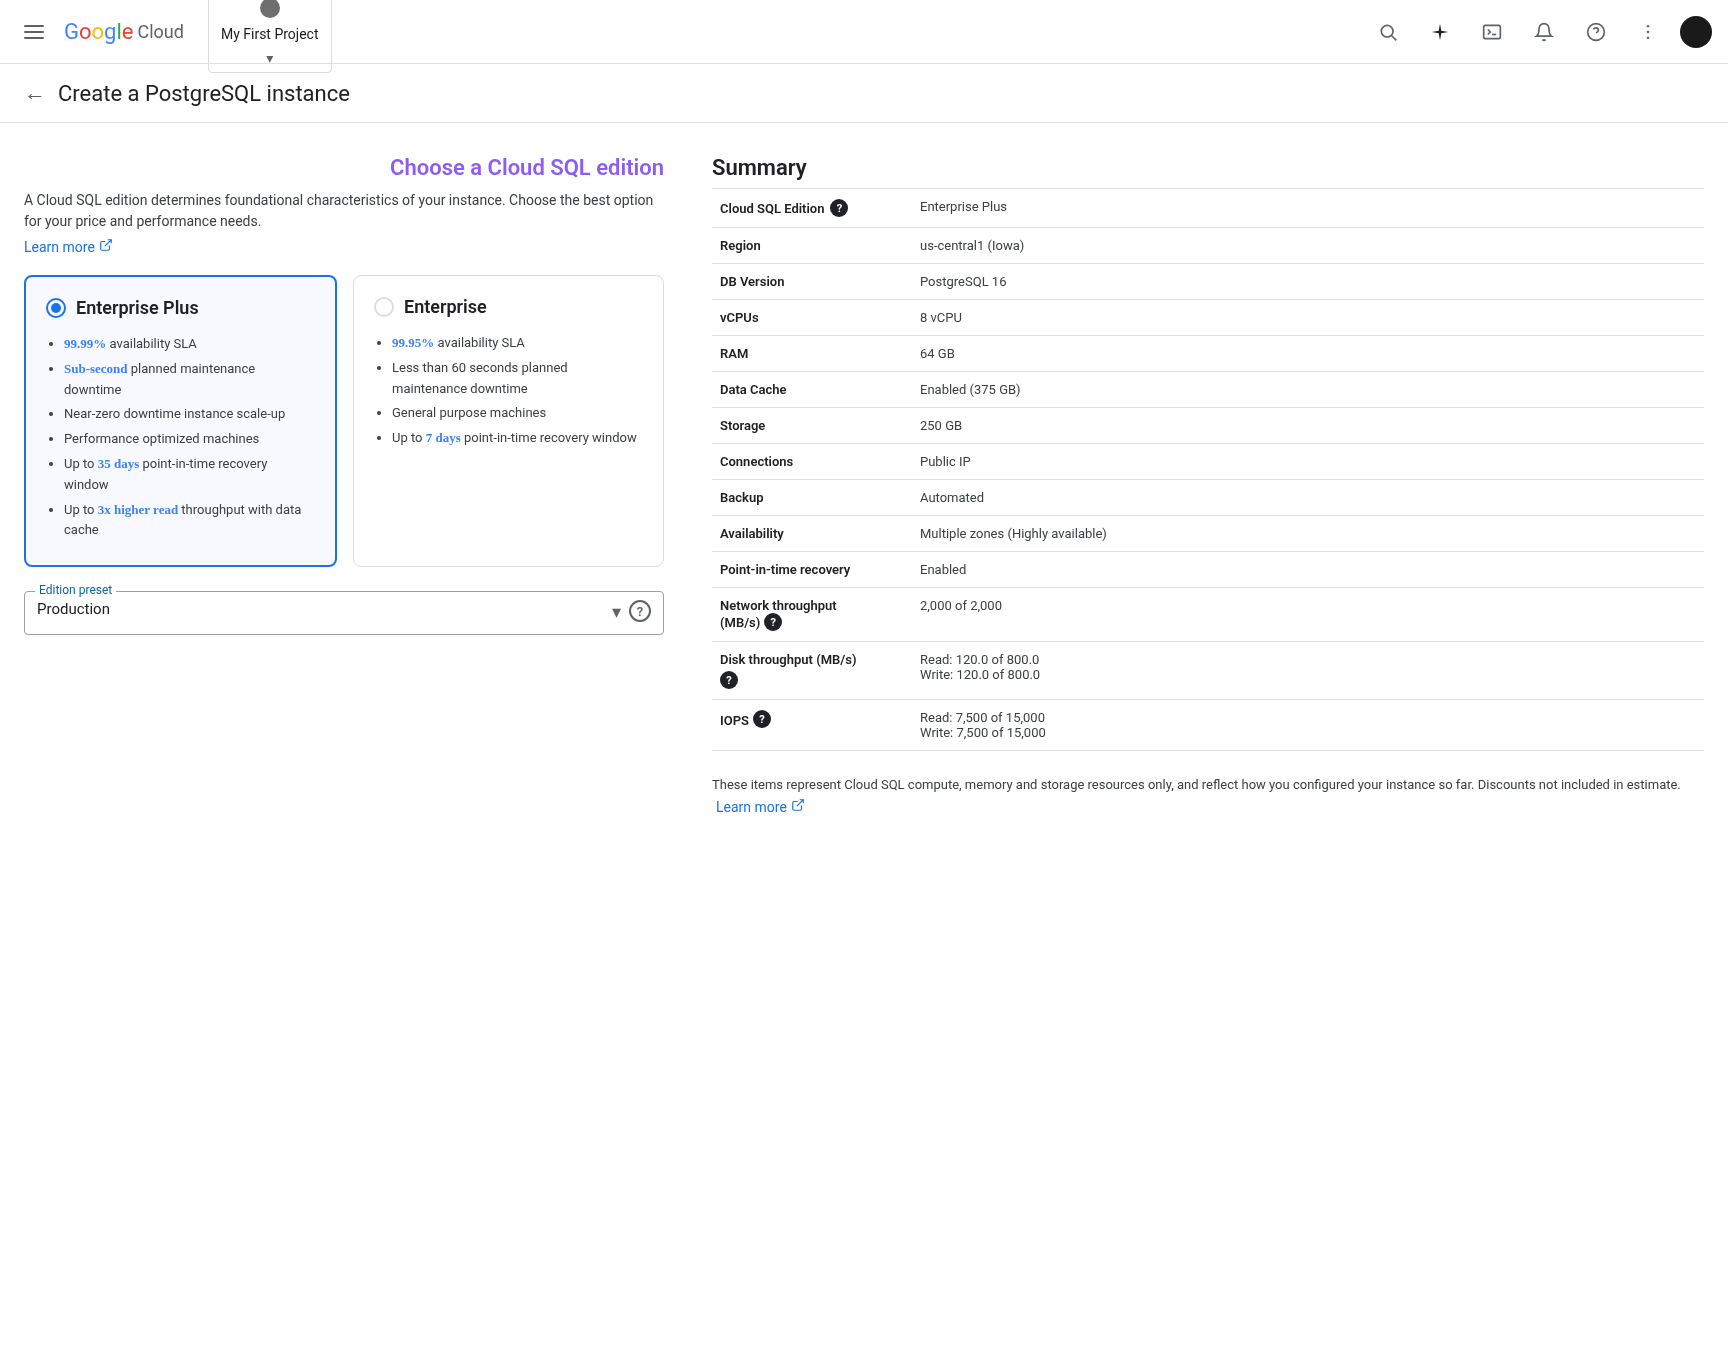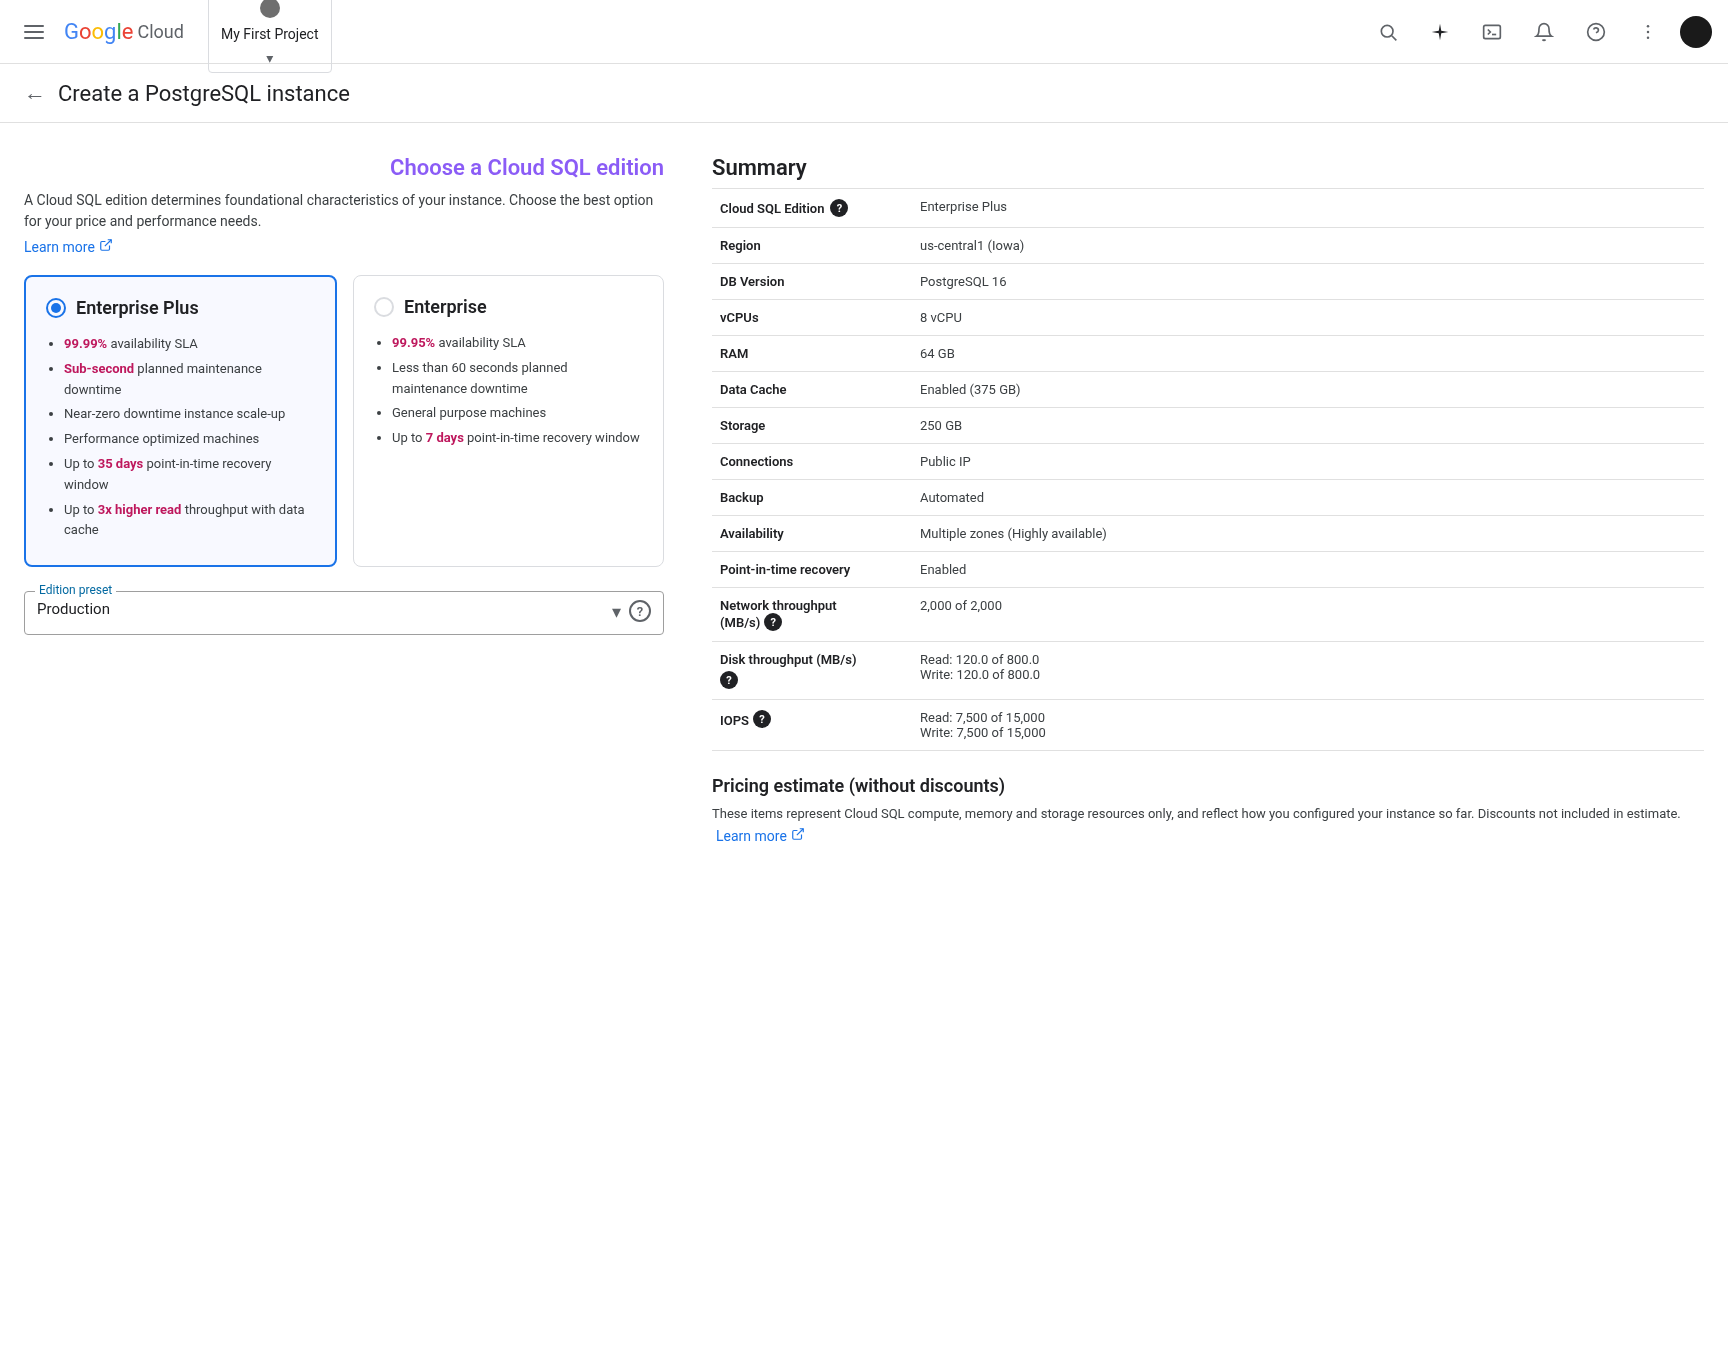--- a/index.html
+++ b/index.html
@@ -88,21 +88,21 @@
     .radio-outer.selected-radio {
       border: 2px solid #1a73e8;
     }
     .radio-inner {
       width: 10px; height: 10px; border-radius: 50%;
       background: #1a73e8;
     }
     .edition-name { font-size: 18px; font-weight: 600; color: #202124; }
     .edition-features { list-style: disc; padding-left: 18px; }
     .edition-features li { font-size: 13px; color: #3c4043; line-height: 1.6; margin-bottom: 4px; }
-    .edition-features li strong { font-weight: 700; color: #be185d; }
+    .edition-features li strong { font-weight: 700; color: #3b82f6; font-family: Liberation Serif, serif; }
 
     
     .edition-preset {
       margin-top: 24px;
       border: 1px solid #9e9e9e;
       border-radius: 4px;
       padding: 8px 12px 12px;
       position: relative;
     }
     .edition-preset-label {
@@ -371,21 +371,20 @@
           </td>
           <td>
             <div>Read: 7,500 of 15,000</div>
             <div>Write: 7,500 of 15,000</div>
           </td>
         </tr>
       </tbody>
     </table>
 
     <div class="pricing-section">
-      <h3 class="pricing-title">Pricing estimate (without discounts)</h3>
       <p class="pricing-desc">
         <span>These items represent Cloud SQL compute, memory and storage resources only, and reflect how you configured your instance so far. Discounts not included in estimate.</span>
         <a class="learn-more" href="#" style="margin-left:4px;">
           <span>Learn more</span>
           <span>
             <svg width="14" height="14" viewBox="0 0 24 24" fill="none" stroke="#1a73e8" stroke-width="2">
                 <path d="M18 13v6a2 2 0 0 1-2 2H5a2 2 0 0 1-2-2V8a2 2 0 0 1 2-2h6"></path>
                 <polyline points="15 3 21 3 21 9"></polyline>
                 <line x1="10" y1="14" x2="21" y2="3"></line>
               </svg>

